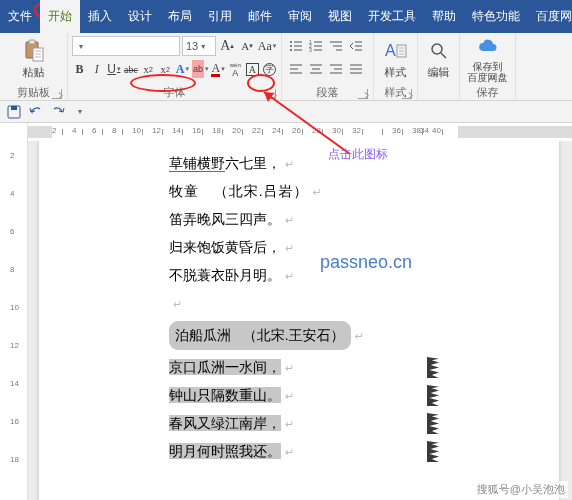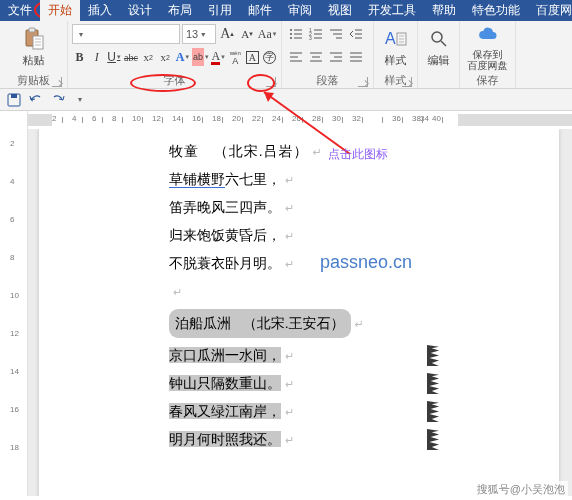--- a/index.html
+++ b/index.html
@@ -1,21 +1,21 @@
 <!DOCTYPE html>
 <html><head>
 <meta charset="utf-8">
 <style>
   * { margin:0; padding:0; box-sizing:border-box; font-family:"Microsoft YaHei","SimSun",sans-serif; }
   body { width:572px; height:500px; background:#fff; overflow:hidden; position:relative; font-size:12px; }
 
   
-  .tabbar { height:21px; background:#2b579a; color:#fff; display:flex; align-items:stretch; font-size:12px; }
+  .tabbar { height:33px; background:#2b579a; color:#fff; display:flex; align-items:stretch; font-size:12px; }
   .tab { padding:0 8px; display:flex; align-items:center; white-space:nowrap; cursor:pointer; }
-  .tab.active { background:#f3f3f3; color:#c2410c; position:relative; z-index:2; }
+  .tab.active { background:#f3f3f3; color:#4d7c0f; position:relative; z-index:2; }
 
   
   .ribbon { height:68px; background:#f3f3f3; border-bottom:1px solid #d4d4d4; display:flex; position:relative; }
   .group { border-right:1px solid #e1e1e1; padding:2px 4px 0 4px; display:flex; flex-direction:column; justify-content:space-between; }
   .group-body { display:flex; flex-direction:column; gap:1px; }
   .group-label { height:15px; font-size:11px; color:#666; text-align:center; display:flex; justify-content:center; align-items:center; position:relative; }
   .launcher { position:absolute; right:1px; bottom:1px; width:10px; height:10px; border:1px solid #a0a0a0; border-top:none; border-left:none; cursor:pointer; }
   .launcher::after { content:""; position:absolute; right:0; bottom:0; width:4px; height:4px; border-right:1px solid #a0a0a0; border-bottom:1px solid #a0a0a0; transform:rotate(-45deg) translate(.5px,.5px); }
   .btn-big { display:flex; flex-direction:column; align-items:center; justify-content:center; gap:2px; width:38px; height:48px; color:#444; cursor:pointer; font-size:11px; }
   .iconbox { width:24px; height:24px; display:flex; align-items:center; justify-content:center; }
@@ -371,22 +371,22 @@
       <span class="num" style="top: 124px;">8</span>
       <span class="num" style="top: 162px;">10</span>
       <span class="num" style="top: 200px;">12</span>
       <span class="num" style="top: 238px;">14</span>
       <span class="num" style="top: 276px;">16</span>
       <span class="num" style="top: 314px;">18</span>
     </div>
   <div class="docarea">
     <div class="page">
       <div class="content">
+        <div class="line"><span class="ul">草铺横野</span><span>六七里，</span><span class="ret">↵</span></div>
         <div class="line title"><span>牧童</span>&nbsp;&nbsp;&nbsp;<span>（北宋.吕岩）</span><span class="ret">↵</span></div>
-        <div class="line"><span class="ul">草铺横野</span><span>六七里，</span><span class="ret">↵</span></div>
         <div class="line"><span>笛弄晚风三四声。</span><span class="ret">↵</span></div>
         <div class="line"><span>归来饱饭黄昏后，</span><span class="ret">↵</span></div>
         <div class="line"><span>不脱蓑衣卧月明。</span><span class="ret">↵</span></div>
         <div class="line"><span class="ret">↵</span></div>
 
         <div class="line" style="position:relative">
           <span class="sel-block"><span>泊船瓜洲</span>&nbsp;&nbsp;&nbsp;<span>（北宋.王安石）</span></span><span class="ret">↵</span>
         </div>
         <div class="line" style="position:relative"><span class="sel">京口瓜洲一水间，</span><span class="ret">↵</span><span class="torn"></span></div>
         <div class="line" style="position:relative"><span class="sel">钟山只隔数重山。</span><span class="ret">↵</span><span class="torn"></span></div>

